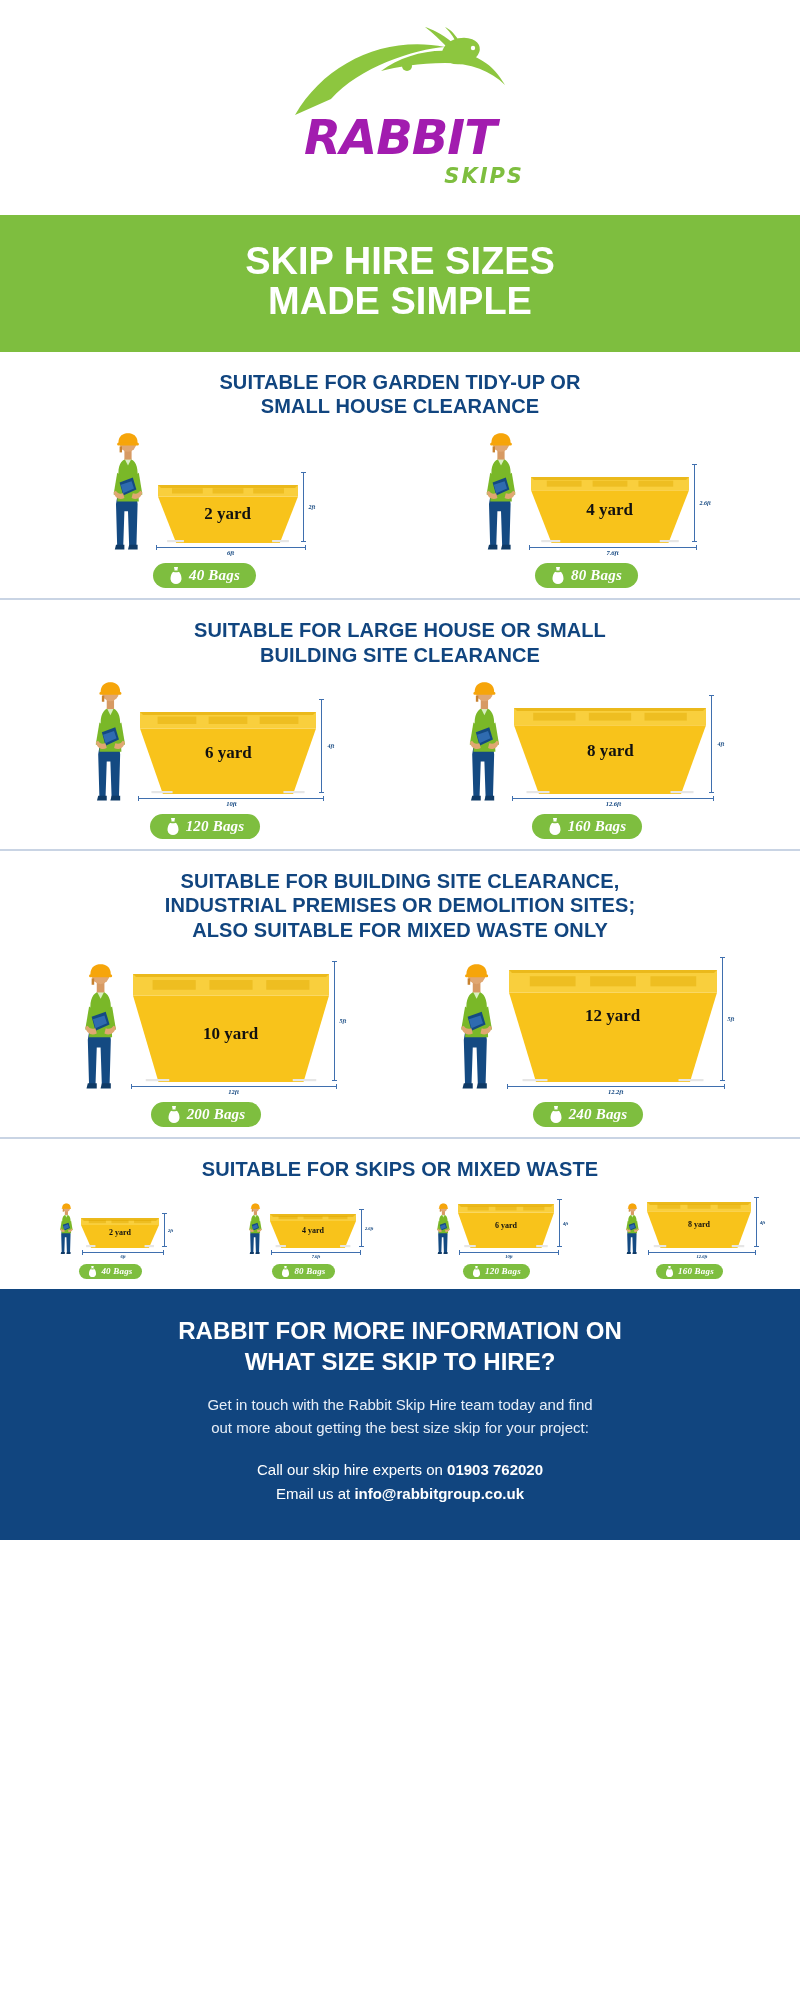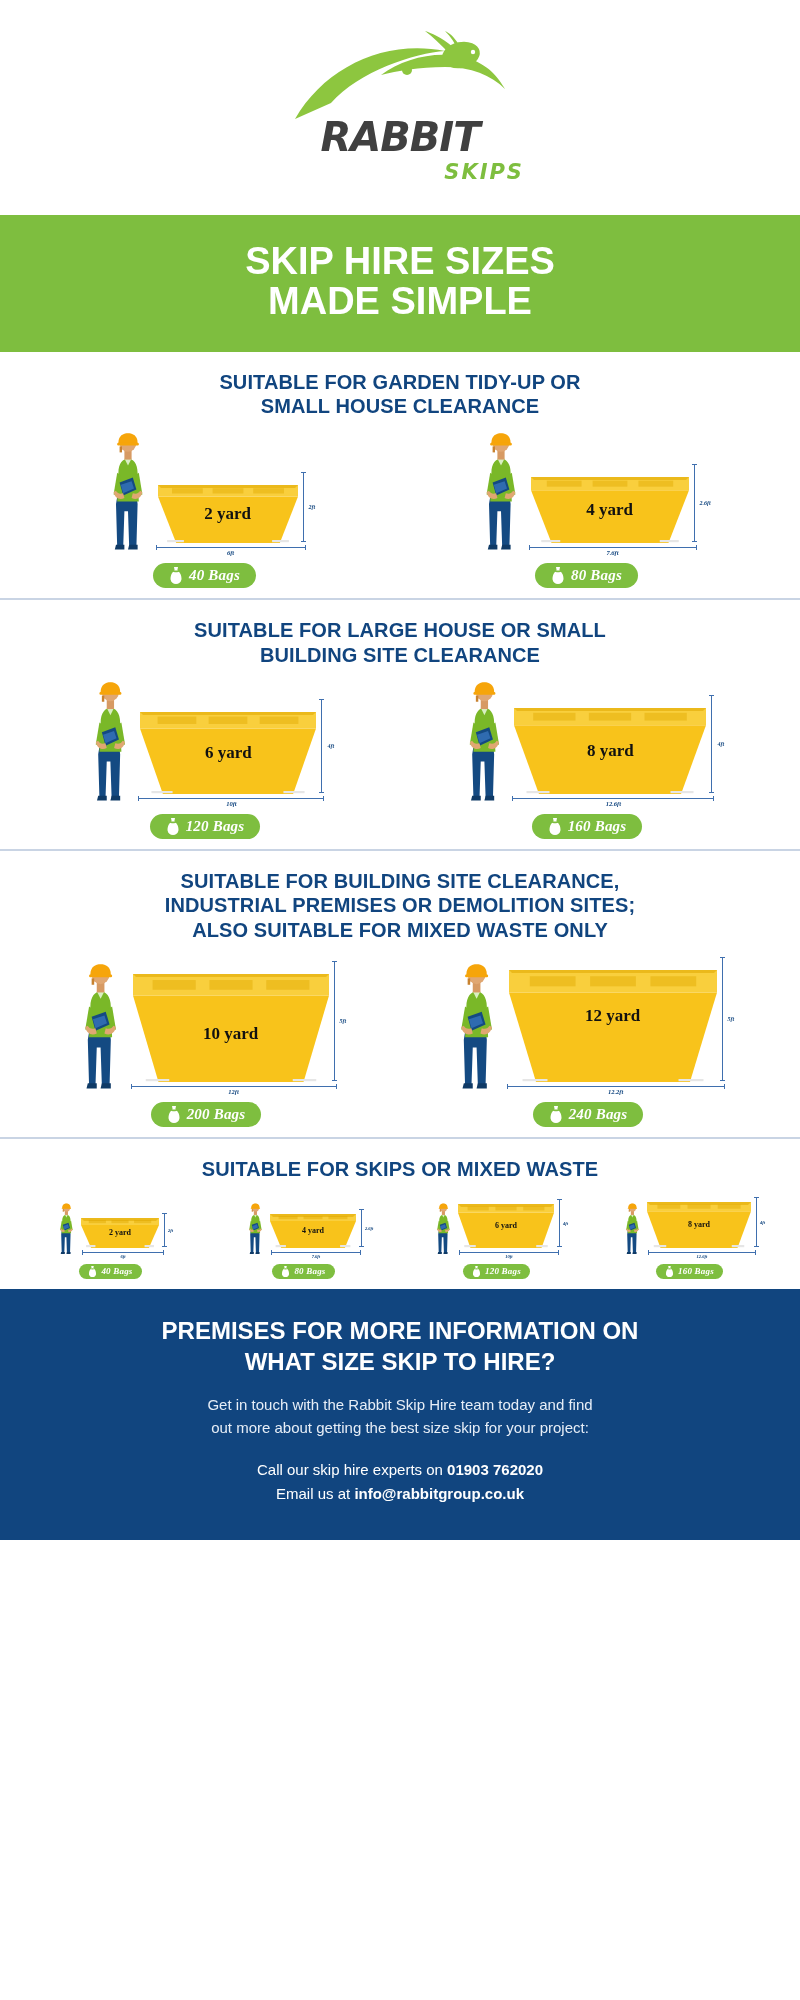--- a/index.html
+++ b/index.html
@@ -10,21 +10,21 @@
     color:#11457f;
     -webkit-font-smoothing:antialiased;
   }
   .page{width:800px;min-height:2000px;position:relative;background:#fff;overflow:hidden;}
 
   
   .logo-wrap{height:215px;display:flex;align-items:center;justify-content:center;}
   .logo{width:260px;display:flex;flex-direction:column;align-items:center;}
   .logo-mark{width:230px;height:92px;display:block;}
   .logo-word{font-family:"DejaVu Sans", sans-serif;font-style:italic;font-weight:bold;
-    font-size:40px;letter-spacing:-1px;color:#404040;line-height:1;margin-top:-6px;}
+    font-size:48px;letter-spacing:-1px;color:#a21caf;line-height:1;margin-top:-6px;}
   .logo-sub{font-family:"DejaVu Sans", sans-serif;font-style:italic;font-weight:bold;
     font-size:21px;letter-spacing:2px;color:#7ebe3f;margin-top:3px;align-self:flex-end;margin-right:6px;}
 
   
   .hero{background:#7ebe3f;padding:26px 10px 30px;text-align:center;}
   .hero h1{margin:0;color:#fff;font-weight:bold;font-size:38px;line-height:1.06;
     letter-spacing:0px;font-family:"Liberation Sans", sans-serif;}
   .hero h1 span{display:block;}
 
   
@@ -710,21 +710,21 @@
   </svg>
               <span>160 Bags</span>
     </div>
   </div>
         </div>
    </div>
     </div>
 
   <div class="footer">
     <h2>
-      <span>PREMISES FOR MORE INFORMATION ON</span>
+      <span>RABBIT FOR MORE INFORMATION ON</span>
       <span>WHAT SIZE SKIP TO HIRE?</span>
     </h2>
     <div class="body">
       <div>Get in touch with the Rabbit Skip Hire team today and find</div>
       <div>out more about getting the best size skip for your project:</div>
     </div>
     <div class="contact">
       <div>
         <span>Call our skip hire experts on </span><b>01903 762020</b>
       </div>

